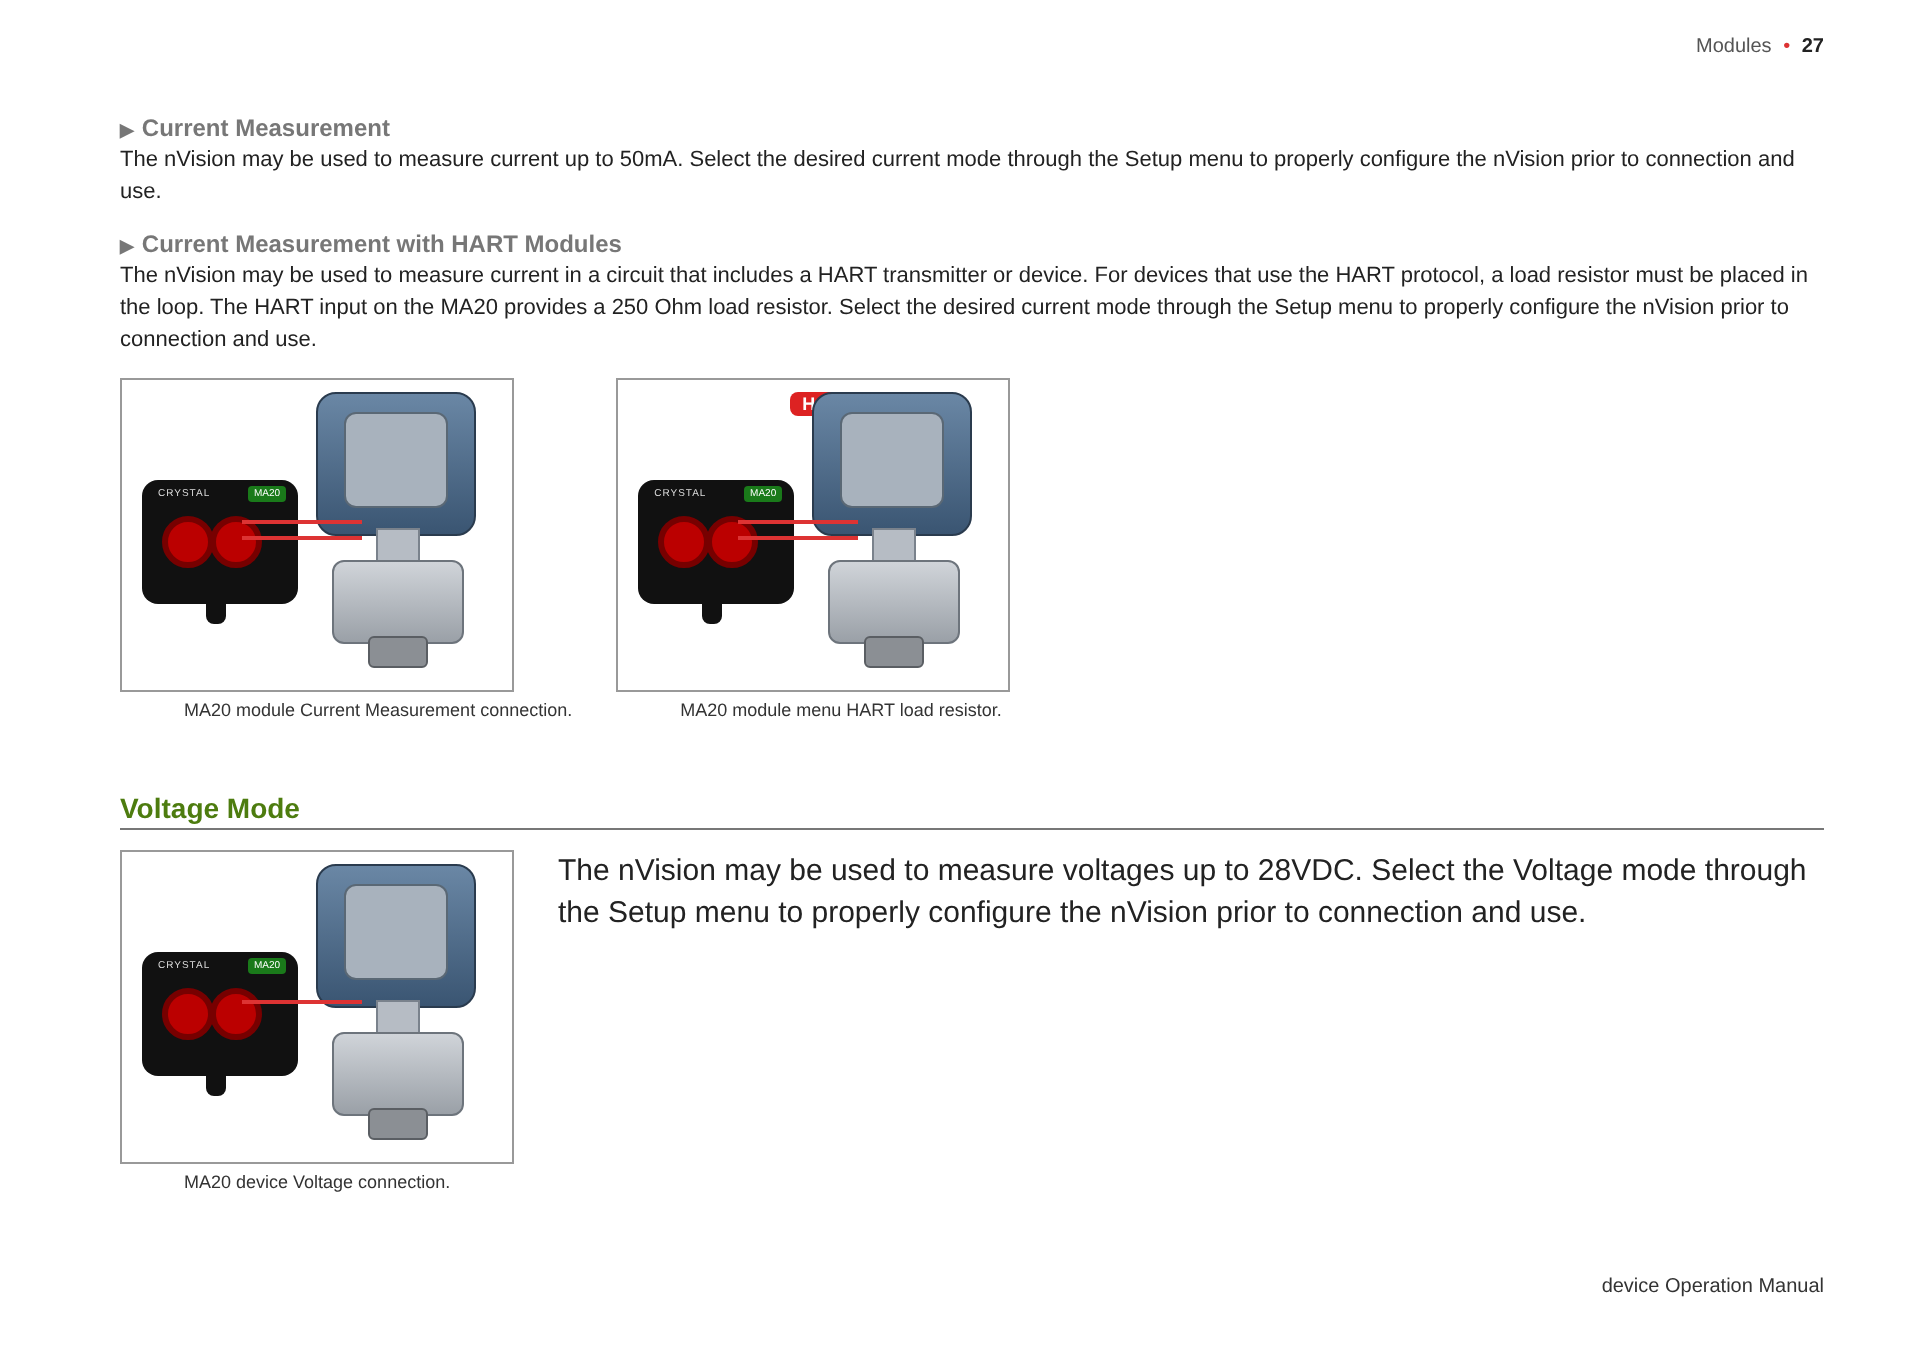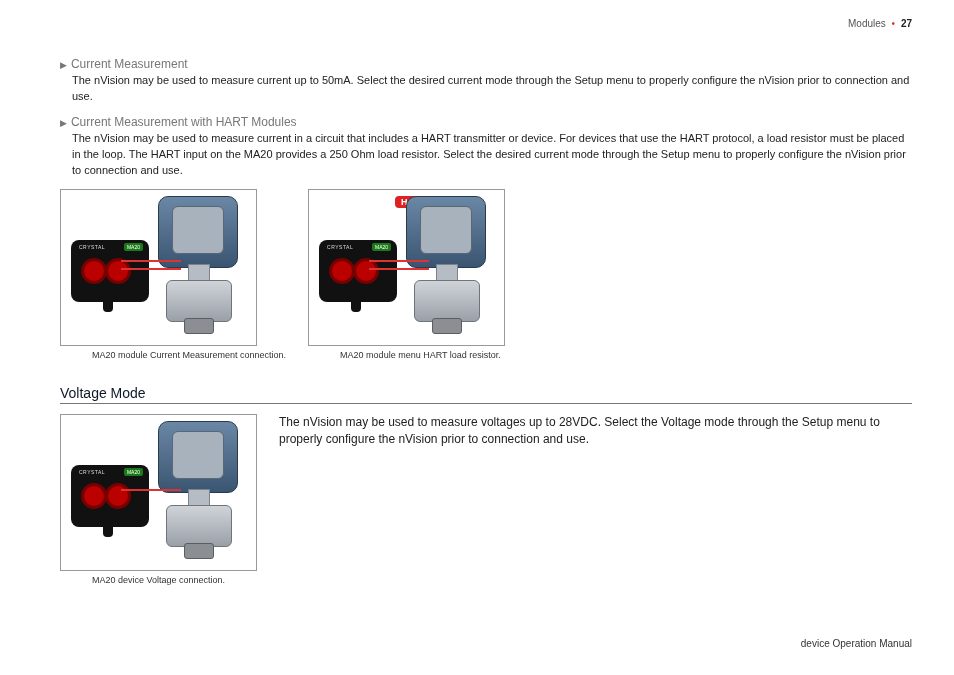--- a/index.html
+++ b/index.html
@@ -21,60 +21,60 @@
   .header-line {
     text-align: right;
     font-size: 10px;
     color: #555;
     margin-bottom: 28px;
   }
   .header-line .dot { color: #d33; margin: 0 3px; }
   .header-line .num { font-weight: bold; color: #222; }
   .sub-heading {
     font-size: 12px;
-    font-weight: normal;
+    font-weight: bold;
     color: #777;
     margin: 6px 0 2px 0;
   }
   .sub-heading .tri { font-size: 9px; margin-right: 4px; }
   .body-text {
     font-size: 11px;
     color: #222;
     line-height: 1.45;
-    margin: 0 0 10px 12px;
+    margin: 0 0 10px 0;
   }
   .figure-row { display: flex; gap: 22px; margin: 6px 0 4px 0; }
   .figure-col { display: flex; flex-direction: column; }
   .figure-box {
     width: 195px;
     height: 155px;
     border: 1px solid #999;
     position: relative;
     background: #fff;
     overflow: hidden;
   }
   .caption {
     font-size: 9px;
     color: #333;
     margin-top: 4px;
     padding-left: 32px;
   }
   .section-title {
     font-size: 14px;
-    font-weight: normal;
-    color: #0f172a;
-    margin: 25px 0 2px 0;
+    font-weight: bold;
+    color: #4d7c0f;
+    margin: 36px 0 2px 0;
   }
   hr.rule {
     border: none;
     border-top: 1px solid #777;
     margin: 2px 0 10px 0;
   }
   .voltage-row { display: flex; gap: 22px; align-items: flex-start; }
-  .voltage-text { flex: 1; font-size: 12px; line-height: 1.45; }
+  .voltage-text { flex: 1; font-size: 15px; line-height: 1.45; }
   .footer {
     position: absolute;
     bottom: 26px;
     right: 42px;
     font-size: 10px;
     color: #333;
   }
 
   
   .module {

